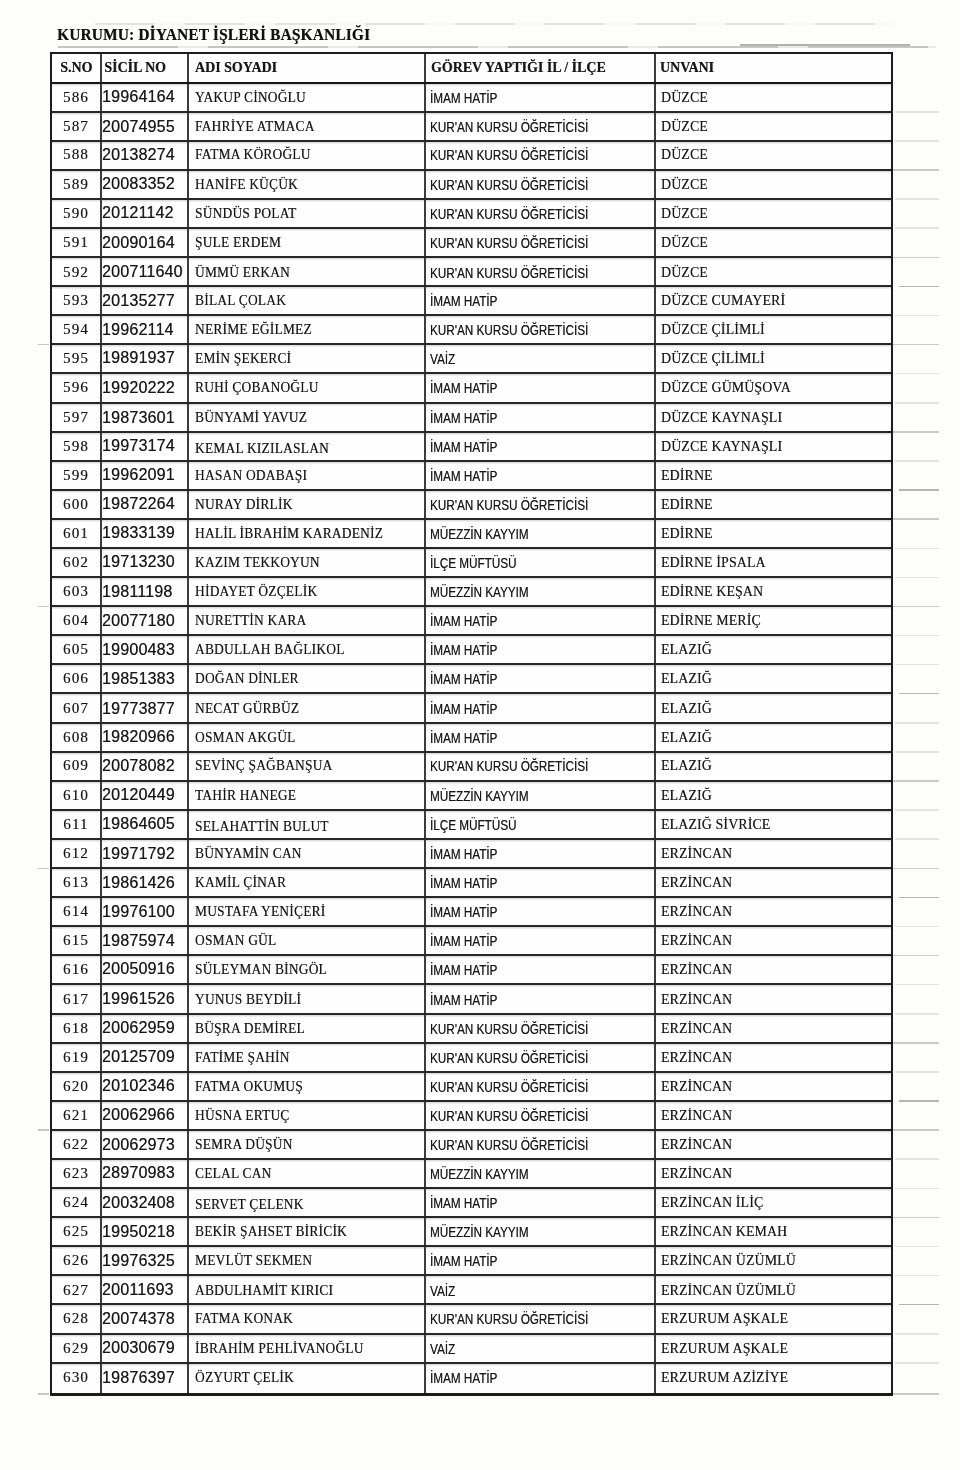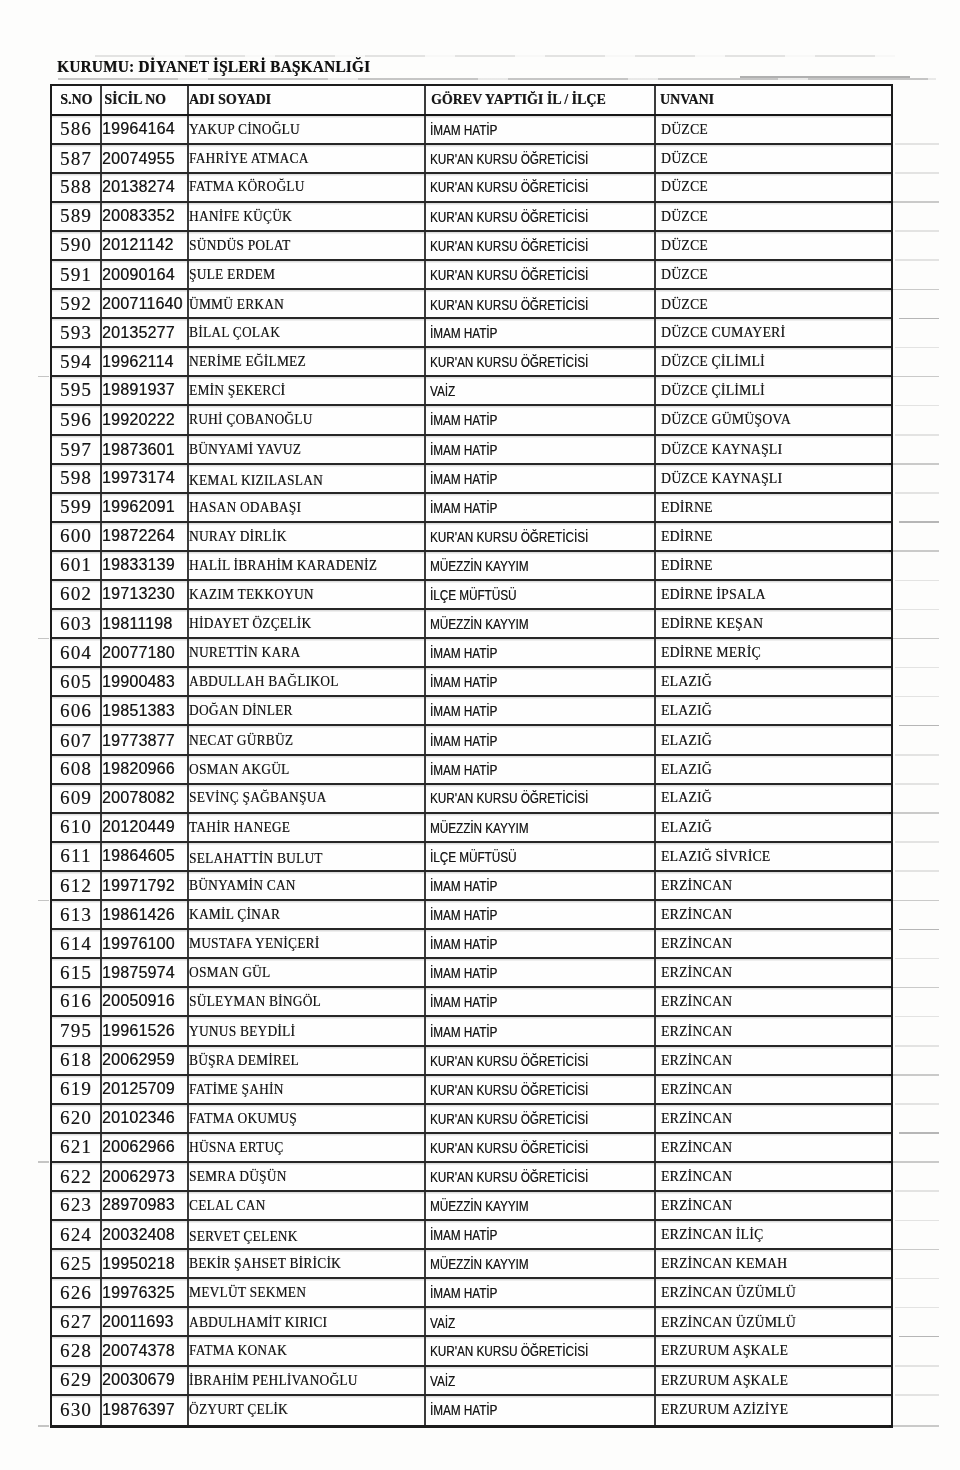--- a/index.html
+++ b/index.html
@@ -3,21 +3,21 @@
 <meta charset="utf-8">
 <style>
   * { box-sizing: border-box; margin: 0; padding: 0; }
   html, body { width: 960px; height: 1470px; overflow: hidden; }
   body {
     background: #fdfdfc;
     font-family: "Liberation Serif", serif;
     color: #161616;
     position: relative;
   }
-  .page { position: absolute; inset: 0; margin-top: 32px; }
+  .page { position: absolute; inset: 0; }
 
   
   .doc-title {
     position: absolute;
     left: 57px; top: 26px;
     font-size: 16px;
     font-weight: 700;
     letter-spacing: 0.2px;
     transform: scaleX(0.96);
     transform-origin: 0 50%;
@@ -68,36 +68,36 @@
   .c {
     border-right: 2px solid #3c3c3c;
     display: flex;
     align-items: center;
     overflow: hidden;
     white-space: nowrap;
   }
   .c:last-child { border-right: none; }
   .c-no    { justify-content: center; }
   .c-sicil { }
-  .c-name  { }
+  .c-name  { padding-left: 6px; }
   .c-title { padding-left: 4px; }
   .c-place { padding-left: 5px; }
 
   
   .ht {
     font-weight: 700;
     font-size: 15px;
     transform: scaleX(0.93);
     transform-origin: 0 50%;
     display: inline-block;
     text-shadow: 0.4px 0.4px 0.5px rgba(0,0,0,0.5);
   }
   .c-no .ht, .c-sicil .ht { transform-origin: 50% 50%; }
   .st {  
-    font-size: 19px;
+    font-size: 15px;
     letter-spacing: 1.2px;
     text-shadow: 0.3px 0.3px 0.4px rgba(0,0,0,0.45);
   }
   .sic { 
     font-family: "Liberation Sans", sans-serif;
     font-size: 16px;
     letter-spacing: 0.2px;
     text-shadow: 0.35px 0.35px 0.5px rgba(0,0,0,0.55);
   }
   .nm {  
@@ -699,21 +699,21 @@
     </div>
     <div class="c c-title">
       <span class="un">İMAM HATİP</span>
     </div>
     <div class="c c-place">
       <span class="pl">ERZİNCAN</span>
     </div>
   </div>
         <div class="t-row">
     <div class="c c-no">
-      <span class="st">795</span>
+      <span class="st">617</span>
     </div>
     <div class="c c-sicil">
       <span class="sic">19961526</span>
     </div>
     <div class="c c-name">
       <span class="nm">YUNUS BEYDİLİ</span>
     </div>
     <div class="c c-title">
       <span class="un">İMAM HATİP</span>
     </div>

